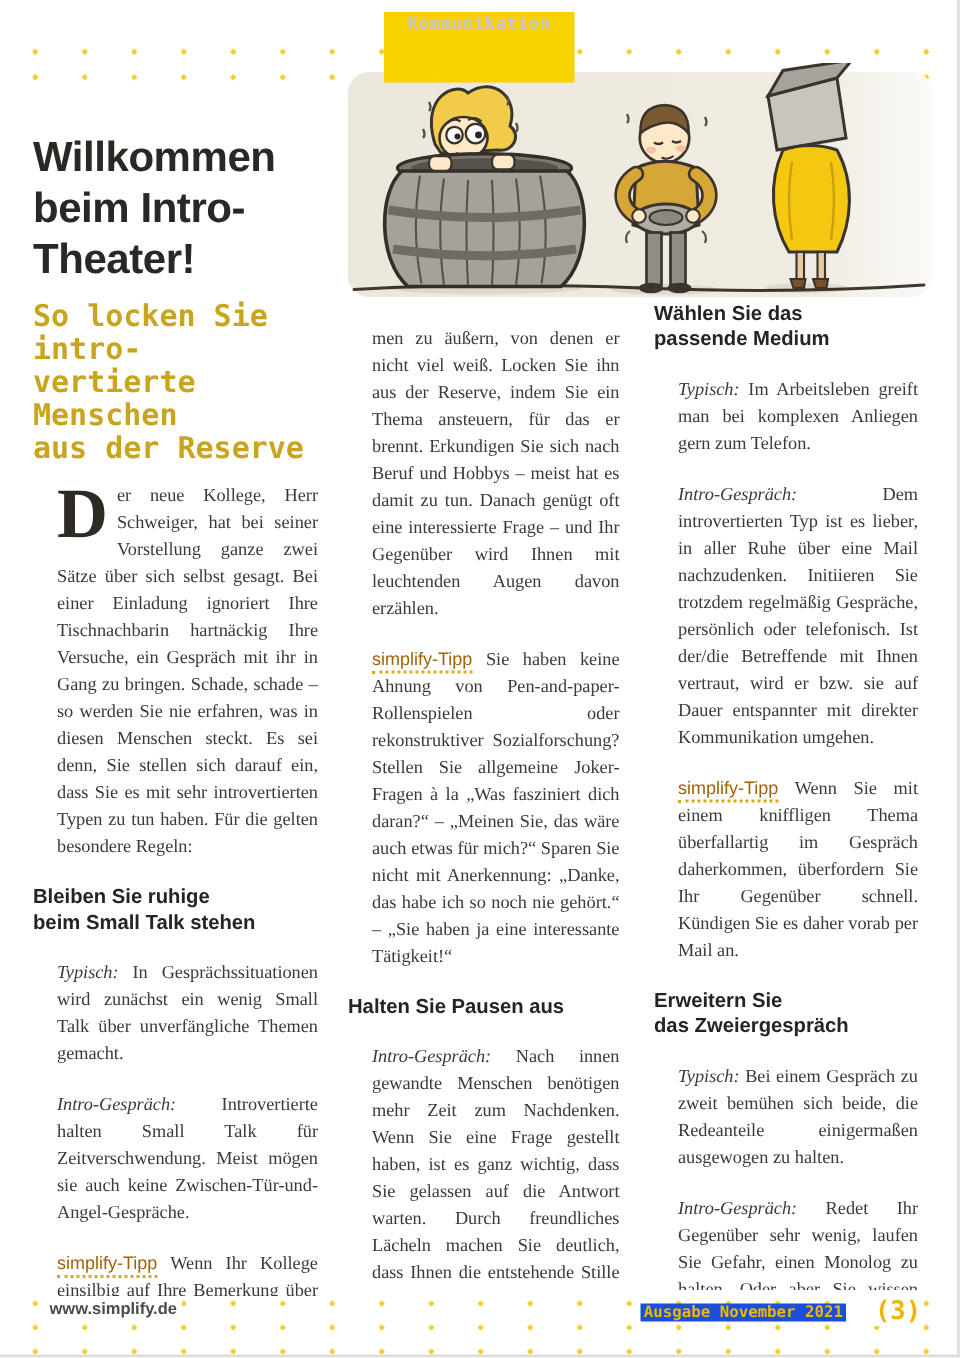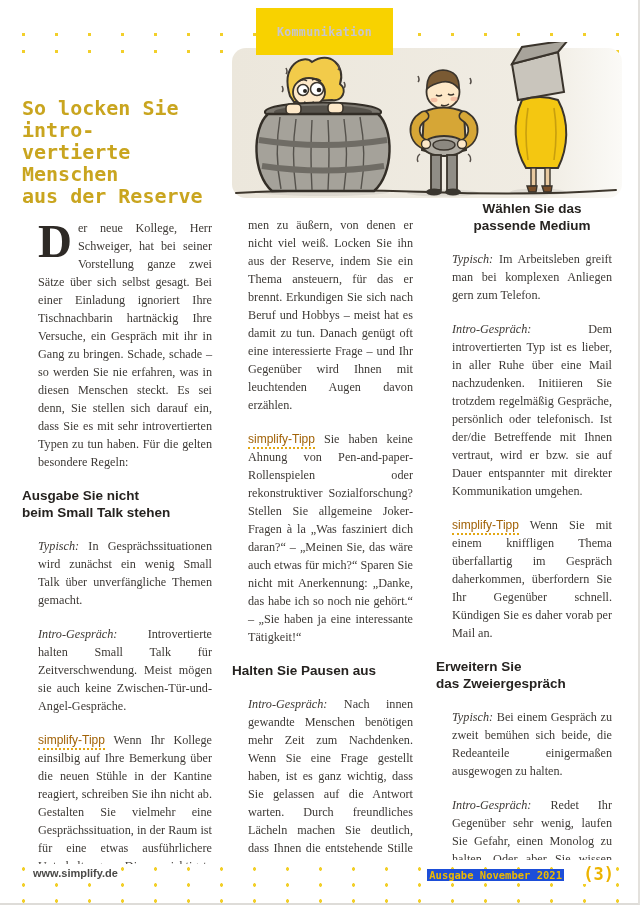--- a/index.html
+++ b/index.html
@@ -9,22 +9,22 @@
     border-right:2px solid #e3e1dd;border-bottom:2px solid #dedcd8;box-sizing:border-box;
   }
   .dots{
     position:absolute;left:0;right:0;
     background-image:radial-gradient(circle,#f2cf2a 1.6px,rgba(242,207,42,0) 1.9px);
     background-size:33px 17px;background-position:7px 5px;
   }
   .dots-top{top:21px;height:37px;}
   .dots-bottom{top:856px;height:49px;background-size:33px 16px;}
   .tab{
-    position:absolute;left:256px;top:8px;width:137px;height:47px;
-    display:flex;align-items:center;justify-content:center;z-index:3;
+    position:absolute;left:256px;top:8px;width:127px;height:47px;
+    display:flex;justify-content:center;z-index:3;
   }
   .tab-label{
     font-family:"DejaVu Sans Mono",monospace;font-weight:bold;font-size:11.5px;
     letter-spacing:0.4px;color:#c6c5d2;
   }
   .illustration{position:absolute;left:228px;top:42px;width:400px;height:163px;z-index:1;}
   .col{position:absolute;z-index:2;font-size:12.2px;line-height:18px;text-align:justify;}
   .col-left{left:22px;top:88px;width:206px;height:776px;overflow:hidden;}
   .col-mid{left:232px;top:200px;width:197px;height:660px;overflow:hidden;}
   .col-right{left:436px;top:200px;width:192px;height:660px;overflow:hidden;}
@@ -145,27 +145,30 @@
         <path d="M300 66 Q296 90 300 118 M326 66 Q330 90 326 118" stroke="#c89f0e" stroke-width="1.6" fill="none"></path>
         <rect x="303" y="126" width="5" height="18" fill="#e8c9a0" stroke="#3a342c" stroke-width="1.4"></rect>
         <rect x="317" y="126" width="5" height="18" fill="#e8c9a0" stroke="#3a342c" stroke-width="1.4"></rect>
         <path d="M299 144 h10 l-1 6 h-7 z" fill="#7a4f2a" stroke="#3a342c" stroke-width="1.4"></path>
         <path d="M314 144 h10 l-1 6 h-7 z" fill="#7a4f2a" stroke="#3a342c" stroke-width="1.4"></path>
       </g>
     </svg>
   </div>
 
   <div class="col col-left">
+    <h1 class="page-title">Willkommen
+beim Intro-
+Theater!</h1>
     <div class="subtitle">So locken Sie intro-
 vertierte Menschen
 aus der Reserve</div>
 
     <p class="body spaced"><span class="dropcap">D</span><span>er neue Kollege, Herr Schweiger, hat bei seiner Vorstellung ganze zwei Sätze über sich selbst gesagt. Bei einer Einladung ignoriert Ihre Tischnachbarin hartnäckig Ihre Versuche, ein Gespräch mit ihr in Gang zu bringen. Schade, schade – so werden Sie nie erfahren, was in diesen Menschen steckt. Es sei denn, Sie stellen sich darauf ein, dass Sie es mit sehr introvertierten Typen zu tun haben. Für die gelten besondere Regeln:</span></p>
 
-    <h2 class="heading">Ausgabe Sie nicht
+    <h2 class="heading">Bleiben Sie ruhige
 beim Small Talk stehen</h2>
     <p class="body"><span class="lbl">Typisch:</span> <span>In Gesprächssituationen wird zunächst ein wenig Small Talk über unverfängliche Themen gemacht.</span></p>
     <p class="body"><span class="lbl">Intro-Gespräch:</span> <span>Introvertierte halten Small Talk für Zeitverschwendung. Meist mögen sie auch keine Zwischen-Tür-und-Angel-Gespräche.</span></p>
 
     <p class="body spaced"><span class="tip-label">simplify-Tipp</span> <span>Wenn Ihr Kollege einsilbig auf Ihre Bemerkung über die neuen Stühle in der Kantine reagiert, schreiben Sie ihn nicht ab. Gestalten Sie vielmehr eine Gesprächssituation, in der Raum ist für eine etwas ausführlichere Unterhaltung. Die wichtigste Voraussetzung dafür:</span></p>
 
     <h2 class="heading">Suchen Sie das richtige Thema</h2>
     <p class="body"><span class="lbl">Typisch:</span> <span>Viele Leute sind gewohnt, zu allem und jedem einen Kommentar abzugeben.</span></p>
 
   </div>
@@ -175,21 +178,21 @@
 
     <p class="body spaced"><span class="tip-label">simplify-Tipp</span> <span>Sie haben keine Ahnung von Pen-and-paper-Rollenspielen oder rekonstruktiver Sozialforschung? Stellen Sie allgemeine Joker-Fragen à la „Was fasziniert dich daran?“ – „Meinen Sie, das wäre auch etwas für mich?“ Sparen Sie nicht mit Anerkennung: „Danke, das habe ich so noch nie gehört.“ – „Sie haben ja eine interessante Tätigkeit!“</span></p>
 
     <h2 class="heading">Halten Sie Pausen aus</h2>
     <p class="body"><span class="lbl">Intro-Gespräch:</span> <span>Nach innen gewandte Menschen benötigen mehr Zeit zum Nachdenken. Wenn Sie eine Frage gestellt haben, ist es ganz wichtig, dass Sie gelassen auf die Antwort warten. Durch freundliches Lächeln machen Sie deutlich, dass Ihnen die entstehende Stille nicht peinlich ist, sondern dass Sie eine kleine Pause im hektischen Sprechalltag sogar zu schätzen wissen. Introvertierte spüren das – und sind dafür dankbar!</span></p>
 
     <p class="body spaced"><span class="tip-label">simplify-Tipp</span> <span>Ideal sind Gesprächssituationen, in denen Sie gemeinsam etwas tun. Spazieren Sie mit Ihrem Kollegen in der Mittagspause zu einem weiter entfernt gelegenen Imbiss. Werkeln Sie zur gleichen Zeit wie Ihr Nachbar im Garten Beet an Beet.</span></p>
   </div>
 
   <div class="col col-right">
-    <h2 class="heading" style="margin-top:0;text-align:center;">Wählen Sie das
+    <h2 class="heading" style="margin-top:0;">Wählen Sie das
 passende Medium</h2>
     <p class="body"><span class="lbl">Typisch:</span> <span>Im Arbeitsleben greift man bei komplexen Anliegen gern zum Telefon.</span></p>
     <p class="body"><span class="lbl">Intro-Gespräch:</span> <span>Dem introvertierten Typ ist es lieber, in aller Ruhe über eine Mail nachzudenken. Initiieren Sie trotzdem regelmäßig Gespräche, persönlich oder telefonisch. Ist der/die Betreffende mit Ihnen vertraut, wird er bzw. sie auf Dauer entspannter mit direkter Kommunikation umgehen.</span></p>
 
     <p class="body spaced"><span class="tip-label">simplify-Tipp</span> <span>Wenn Sie mit einem kniffligen Thema überfallartig im Gespräch daherkommen, überfordern Sie Ihr Gegenüber schnell. Kündigen Sie es daher vorab per Mail an.</span></p>
 
     <h2 class="heading">Erweitern Sie
 das Zweiergespräch</h2>
     <p class="body"><span class="lbl">Typisch:</span> <span>Bei einem Gespräch zu zweit bemühen sich beide, die Redeanteile einigermaßen ausgewogen zu halten.</span></p>
     <p class="body"><span class="lbl">Intro-Gespräch:</span> <span>Redet Ihr Gegenüber sehr wenig, laufen Sie Gefahr, einen Monolog zu halten. Oder aber Sie wissen irgendwann nicht mehr, worüber Sie noch reden sollen. Da kann es sehr hilfreich sein, wenn Sie den Kreis erweitern. Wenn Sie Ihre äußerst ruhige Chorkollegin zu sich nach Hause einladen, bitten Sie noch ein oder zwei andere Chormitglieder dazu. Die sollten etwas gesprächiger, aber keine Stimmungskanonen sein.</span></p>

